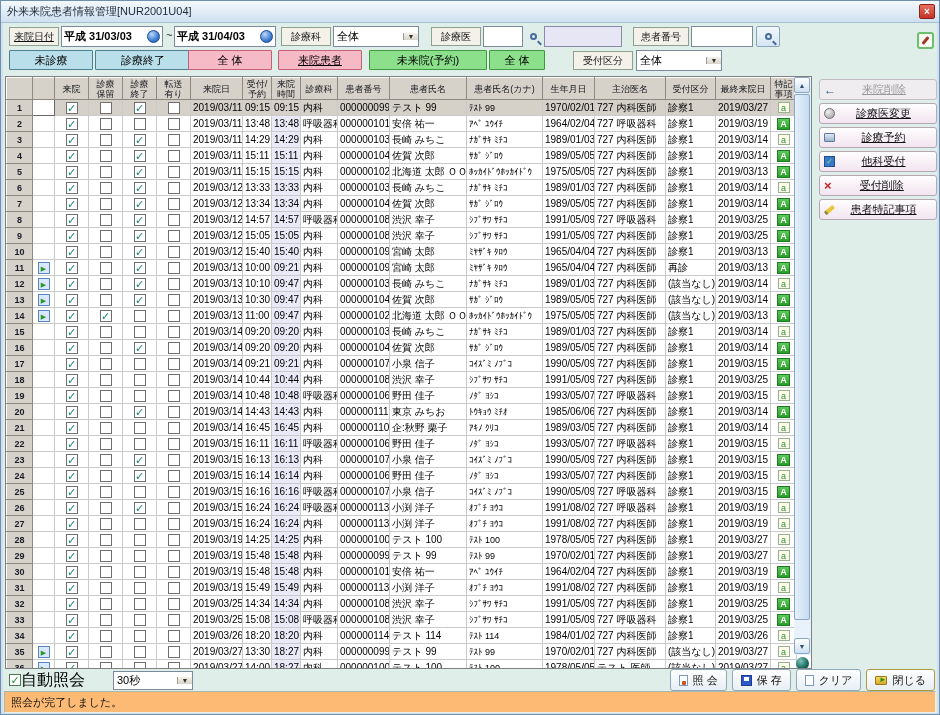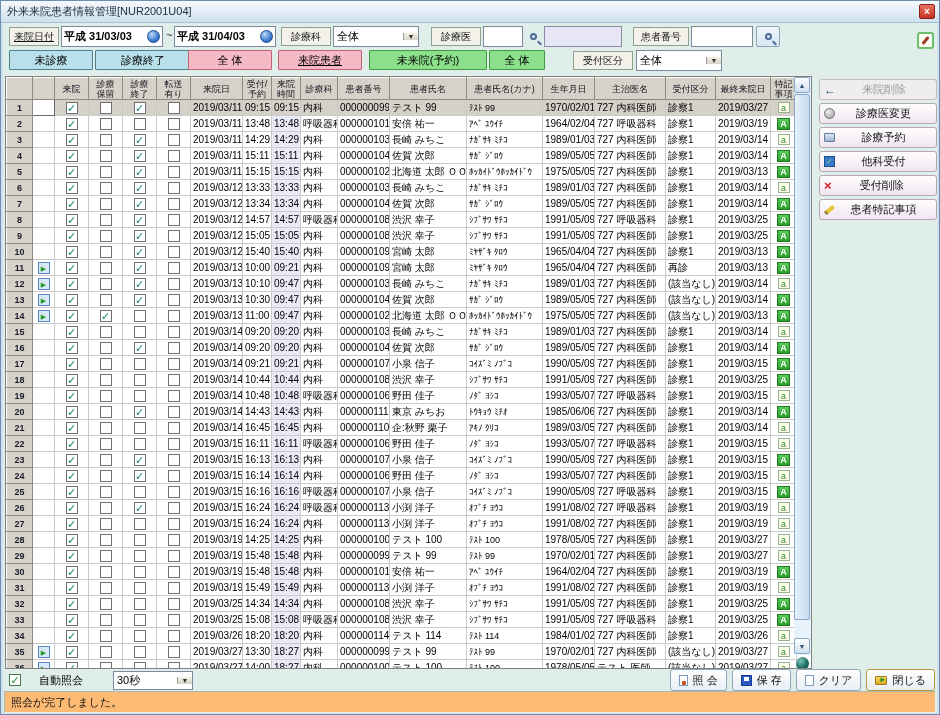--- a/index.html
+++ b/index.html
@@ -77,34 +77,34 @@
         border:1px solid #89a8c8;border-radius:2px;font-size:7px;color:#31506e;
         display:flex;align-items:center;justify-content:center;}
   .sthumb{position:absolute;left:0;top:17px;width:16px;height:526px;background:linear-gradient(90deg,#e6f1fa,#c6dcf0);
           border:1px solid #89a8c8;border-radius:2px;}
   .sphere{position:absolute;right:2px;top:580px;width:13px;height:13px;border-radius:50%;
           background:radial-gradient(circle at 35% 30%,#7fc4bc,#1d6e64 55%,#093b34);}
   
   .sidebtn{position:absolute;left:818px;width:118px;height:21px;display:flex;align-items:center;
            background:linear-gradient(#fefdfe,#f2e5f0);border:1px solid #b5a8b5;border-radius:3px;
            font-size:11px;color:#111;padding:0 4px;}
-  .sidebtn .lab{flex:1;text-align:center;}
+  .sidebtn .lab{flex:1;text-align:center;text-decoration:underline;}
   .sidebtn.disabled{background:#f0edf0;color:#9a9a9a;border-color:#c4bcc4;}
   .ic{display:inline-block;}
   .ic-back{color:#2a5a6a;font-size:12px;font-weight:bold;line-height:1;}
   .ic-hand{width:11px;height:11px;border-radius:50%;background:radial-gradient(circle at 35% 30%,#f0f0f0,#9a9a9a);border:1px solid #707070;}
   .ic-appt{width:11px;height:9px;background:linear-gradient(#dfe8f2,#9fb4cc);border:1px solid #5a7aa0;border-radius:1px;}
   .ic-dept{width:11px;height:11px;background:#3a78c8;border:1px solid #1d4f90;color:#7fe87f;font-size:8px;line-height:10px;text-align:center;font-weight:bold;}
   .ic-delx{color:#d02020;font-size:13px;font-weight:bold;line-height:1;}
   .ic-pen{width:11px;height:4px;background:linear-gradient(90deg,#6a5a20,#e8c838 30%,#e8c838);transform:rotate(-40deg);border-radius:1px;}
   
   .bottombar{position:absolute;left:0;right:0;top:668px;height:22px;display:flex;align-items:center;}
   .bb-cb{margin-left:8px;width:12px;height:12px;background:#fff;border:1px solid #4a7a4a;font-size:11px;
          line-height:10px;font-weight:bold;color:#1d8a3a;text-align:center;}
-  .bb-lab{font-size:11px;margin-left:18px;color:#000;}
+  .bb-lab{font-size:16px;margin-left:0;color:#000;}
   .bb-combo{position:absolute;left:112px;top:2px;width:80px;height:19px;}
   .btnbar{position:absolute;right:4px;top:0;display:flex;gap:5px;}
   .pbtn{height:22px;display:flex;align-items:center;justify-content:center;gap:5px;
         background:linear-gradient(#ffffff,#e7eef5);border:1px solid #8fa8bc;border-radius:3px;
         font-size:11px;color:#111;padding:0 8px;}
   .pbtn.gold{border-color:#b09a40;}
   .ic-doc{width:9px;height:11px;background:#fff;border:1px solid #7a9ac0;position:relative;}
   .ic-doc.red::after{content:"";position:absolute;width:4px;height:4px;background:#d05020;left:2px;top:5px;border-radius:1px;}
   .ic-save{width:11px;height:11px;background:#2d59c8;border:1px solid #1c3d90;position:relative;}
   .ic-save::after{content:"";position:absolute;width:5px;height:4px;background:#fff;left:2px;top:1px;}

